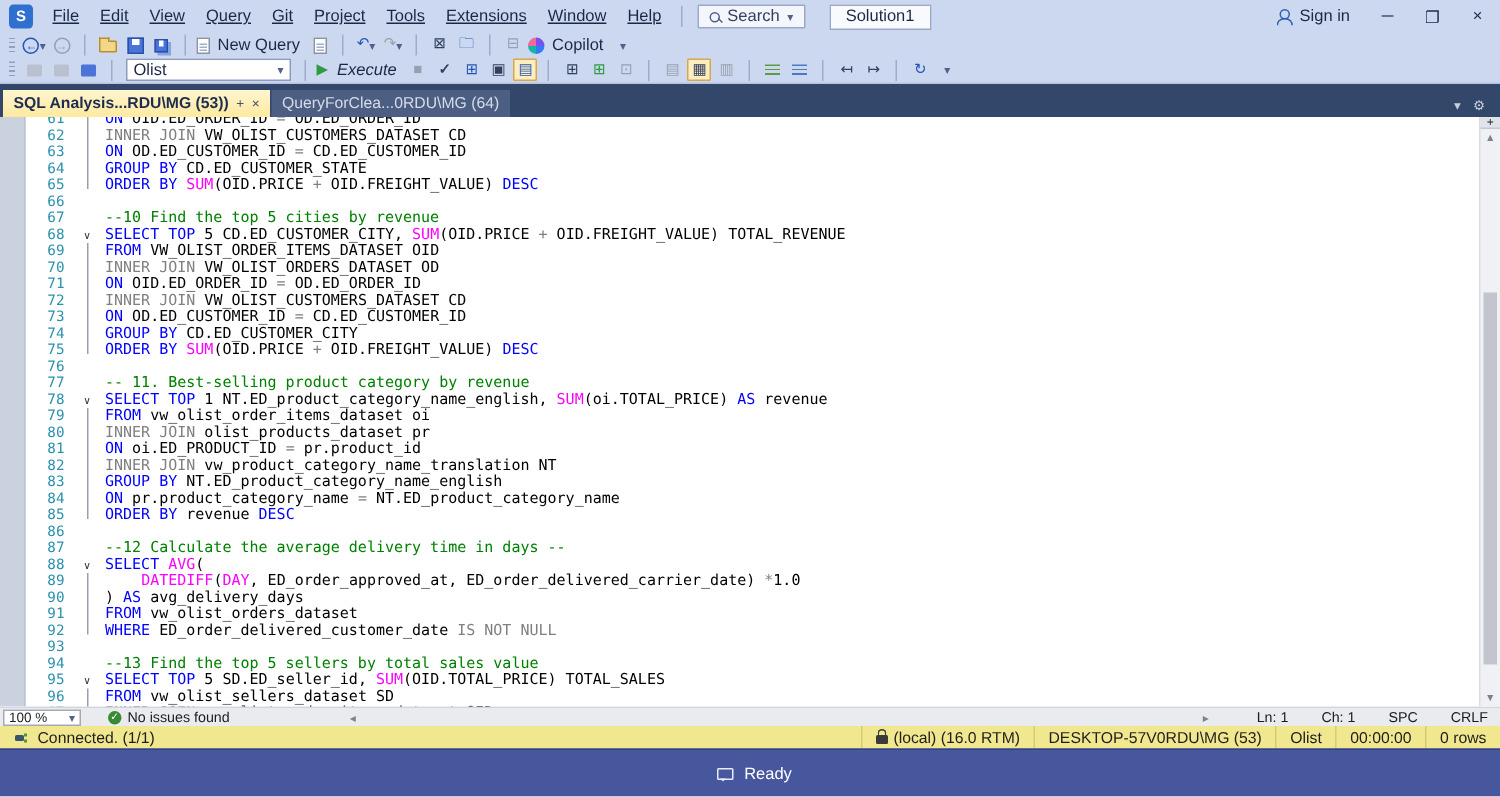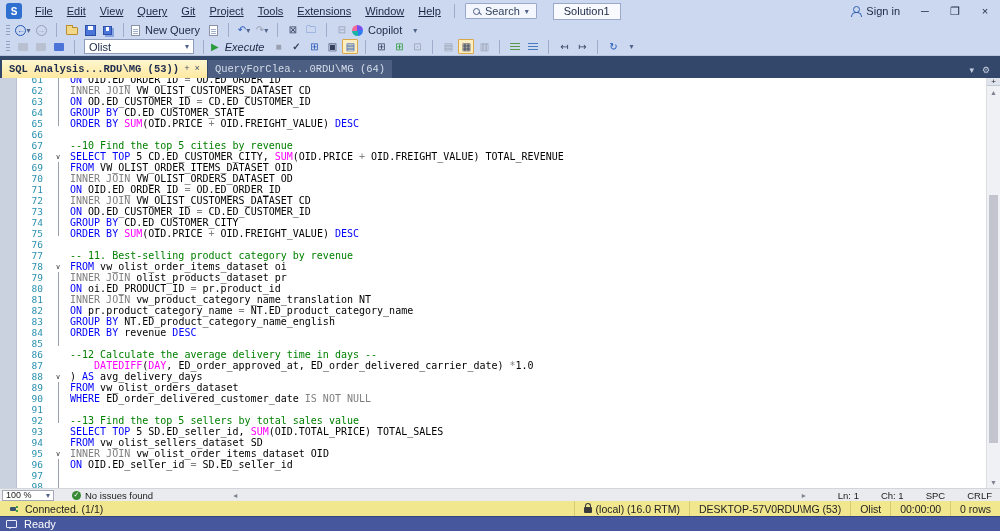--- a/index.html
+++ b/index.html
@@ -89,21 +89,21 @@
   .conn-left { display:flex; align-items:center; gap:5px; padding-left:10px; }
   .i-plug { width:10px; height:9px; position:relative; }
   .i-plug::before { content:""; position:absolute; left:0; top:3px; width:6px; height:4px; background:#39556e; border-radius:1px; }
   .i-plug::after { content:""; position:absolute; left:6px; top:2px; width:2px; height:2px; background:#3f9b4a; box-shadow:0 4px 0 #3f9b4a; }
   .conn-right { margin-left:auto; display:flex; align-items:center; height:100%; }
   .conn-seg { display:flex; align-items:center; gap:4px; padding:0 9px; height:100%; border-left:1px solid #d6cb72; }
   .i-lock { width:8px; height:6px; background:#3a3a3a; border-radius:1px; position:relative; margin-top:3px; }
   .i-lock::before { content:""; position:absolute; top:-4px; left:1px; width:4px; height:4px; border:1.5px solid #3a3a3a; border-bottom:none; border-radius:3px 3px 0 0; }
 
   
-  .appstatus { height:15px; background:#47579e; border-top:1px solid #35437e; display:flex; align-items:center; gap:7px; color:#fff; font-size:11px; padding-left:6px; flex:0 0 auto; }
+  .appstatus { height:32px; background:#47579e; border-top:1px solid #35437e; display:flex; align-items:center; gap:7px; color:#fff; font-size:11px; padding-left:6px; flex:0 0 auto;justify-content:center; }
   .i-feedback { width:11px; height:8px; border:1.5px solid #e8ecf8; border-radius:1px; position:relative; }
   .i-feedback::after { content:""; position:absolute; bottom:-4px; left:1px; border:2.5px solid transparent; border-top-color:#e8ecf8; }
 </style>
 </head>
 <body>
 
 <div class="app">
 
   <div class="titlebar">
     <div class="appicon">S</div>
@@ -268,21 +268,21 @@
     <div class="tb-sep"></div>
     <div class="tbtn">
         <span class="g blue">↻</span>
       </div>
     <div class="tbtn">
         <span class="caret">▾</span>
       </div>
   </div>
 
   <div class="tabbar">
-    <div style="display:flex;align-items:center;font-family:Liberation Mono, monospace;">
+    <div style="display:flex;align-items:center;">
         <div class="tab active">
           <span>SQL Analysis...RDU\MG (53))</span>
           <span class="tabglyph">+</span>
           <span class="tabglyph">×</span>
         </div>
         <div class="tab">
           <span>QueryForClea...0RDU\MG (64)</span>
         </div>
       </div>
     <div class="tabbar-right">
@@ -355,29 +355,31 @@
         <div class="cline"><span class="tk-kw">SELECT TOP</span><span class="tk-id"> 5 CD.ED_CUSTOMER_CITY, </span><span class="tk-fn">SUM</span><span class="tk-id">(OID.PRICE </span><span class="tk-gr">+</span><span class="tk-id"> OID.FREIGHT_VALUE) TOTAL_REVENUE</span></div>
         <div class="cline"><span class="tk-kw">FROM</span><span class="tk-id"> VW_OLIST_ORDER_ITEMS_DATASET OID</span></div>
         <div class="cline"><span class="tk-gr">INNER JOIN</span><span class="tk-id"> VW_OLIST_ORDERS_DATASET OD</span></div>
         <div class="cline"><span class="tk-kw">ON</span><span class="tk-id"> OID.ED_ORDER_ID </span><span class="tk-gr">=</span><span class="tk-id"> OD.ED_ORDER_ID</span></div>
         <div class="cline"><span class="tk-gr">INNER JOIN</span><span class="tk-id"> VW_OLIST_CUSTOMERS_DATASET CD</span></div>
         <div class="cline"><span class="tk-kw">ON</span><span class="tk-id"> OD.ED_CUSTOMER_ID </span><span class="tk-gr">=</span><span class="tk-id"> CD.ED_CUSTOMER_ID</span></div>
         <div class="cline"><span class="tk-kw">GROUP BY</span><span class="tk-id"> CD.ED_CUSTOMER_CITY</span></div>
         <div class="cline"><span class="tk-kw">ORDER BY</span><span class="tk-id"> </span><span class="tk-fn">SUM</span><span class="tk-id">(OID.PRICE </span><span class="tk-gr">+</span><span class="tk-id"> OID.FREIGHT_VALUE) </span><span class="tk-kw">DESC</span></div>
         <div class="cline"></div>
         <div class="cline"><span class="tk-cm">-- 11. Best-selling product category by revenue</span></div>
+        <div class="cline"><span class="tk-kw">SELECT TOP</span><span class="tk-id"> 1 NT.ED_product_category_name_english, </span><span class="tk-fn">SUM</span><span class="tk-id">(oi.TOTAL_PRICE) </span><span class="tk-kw">AS</span><span class="tk-id"> revenue</span></div>
         <div class="cline"><span class="tk-kw">FROM</span><span class="tk-id"> vw_olist_order_items_dataset oi</span></div>
         <div class="cline"><span class="tk-gr">INNER JOIN</span><span class="tk-id"> olist_products_dataset pr</span></div>
         <div class="cline"><span class="tk-kw">ON</span><span class="tk-id"> oi.ED_PRODUCT_ID </span><span class="tk-gr">=</span><span class="tk-id"> pr.product_id</span></div>
         <div class="cline"><span class="tk-gr">INNER JOIN</span><span class="tk-id"> vw_product_category_name_translation NT</span></div>
+        <div class="cline"><span class="tk-kw">GROUP BY</span><span class="tk-id"> NT.ED_product_category_name_english</span></div>
         <div class="cline"><span class="tk-kw">ON</span><span class="tk-id"> pr.product_category_name </span><span class="tk-gr">=</span><span class="tk-id"> NT.ED_product_category_name</span></div>
-        <div class="cline"><span class="tk-kw">GROUP BY</span><span class="tk-id"> NT.ED_product_category_name_english</span></div>
         <div class="cline"><span class="tk-kw">ORDER BY</span><span class="tk-id"> revenue </span><span class="tk-kw">DESC</span></div>
         <div class="cline"></div>
         <div class="cline"><span class="tk-cm">--12 Calculate the average delivery time in days --</span></div>
+        <div class="cline"><span class="tk-kw">SELECT</span><span class="tk-id"> </span><span class="tk-fn">AVG</span><span class="tk-id">(</span></div>
         <div class="cline"><span class="tk-id">    </span><span class="tk-fn">DATEDIFF</span><span class="tk-id">(</span><span class="tk-fn">DAY</span><span class="tk-id">, ED_order_approved_at, ED_order_delivered_carrier_date) </span><span class="tk-gr">*</span><span class="tk-id">1.0</span></div>
         <div class="cline"><span class="tk-id">) </span><span class="tk-kw">AS</span><span class="tk-id"> avg_delivery_days</span></div>
         <div class="cline"><span class="tk-kw">FROM</span><span class="tk-id"> vw_olist_orders_dataset</span></div>
         <div class="cline"><span class="tk-kw">WHERE</span><span class="tk-id"> ED_order_delivered_customer_date </span><span class="tk-gr">IS NOT NULL</span></div>
         <div class="cline"></div>
         <div class="cline"><span class="tk-cm">--13 Find the top 5 sellers by total sales value</span></div>
         <div class="cline"><span class="tk-kw">SELECT TOP</span><span class="tk-id"> 5 SD.ED_seller_id, </span><span class="tk-fn">SUM</span><span class="tk-id">(OID.TOTAL_PRICE) TOTAL_SALES</span></div>
         <div class="cline"><span class="tk-kw">FROM</span><span class="tk-id"> vw_olist_sellers_dataset SD</span></div>
         <div class="cline"><span class="tk-gr">INNER JOIN</span><span class="tk-id"> vw_olist_order_items_dataset OID</span></div>
         <div class="cline"><span class="tk-kw">ON</span><span class="tk-id"> OID.ED_seller_id </span><span class="tk-gr">=</span><span class="tk-id"> SD.ED_seller_id</span></div>

